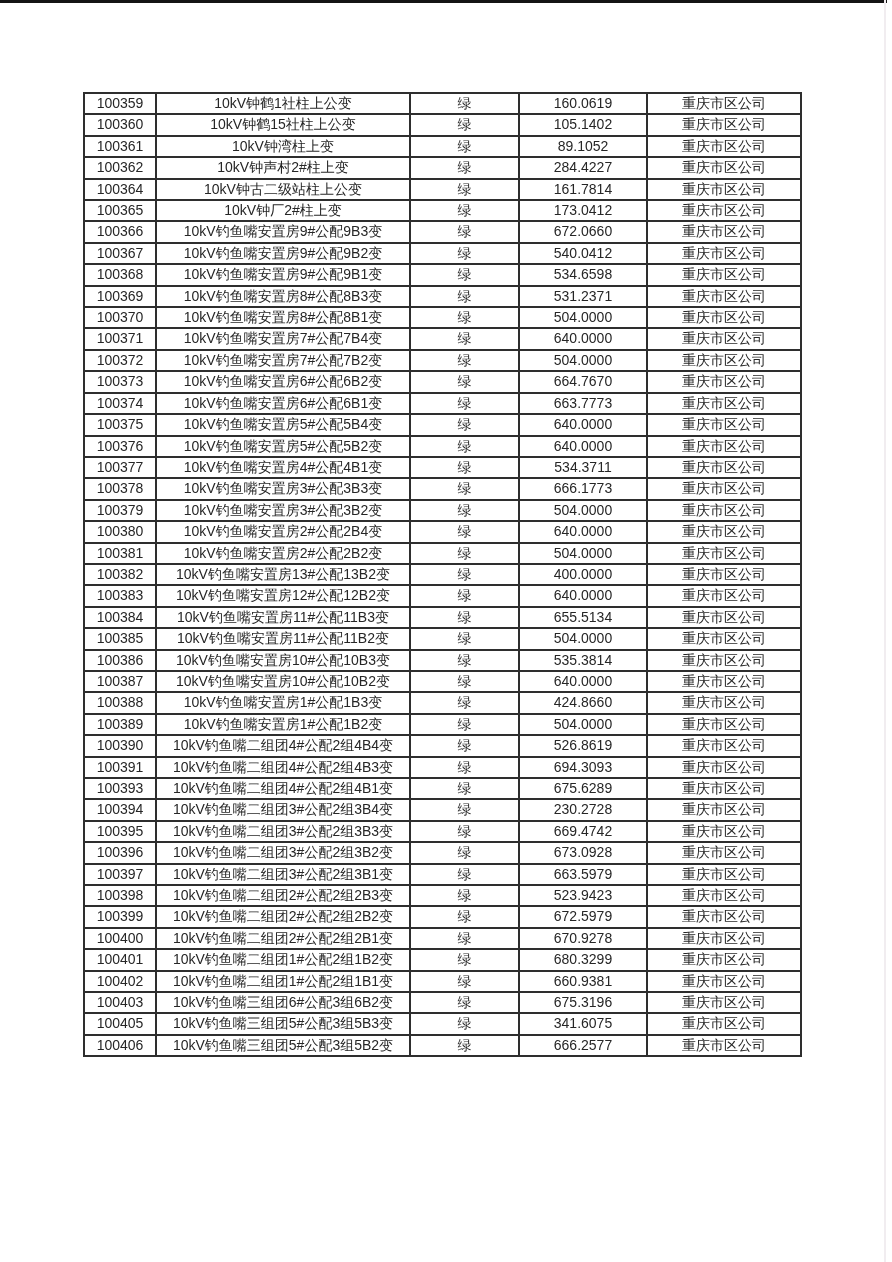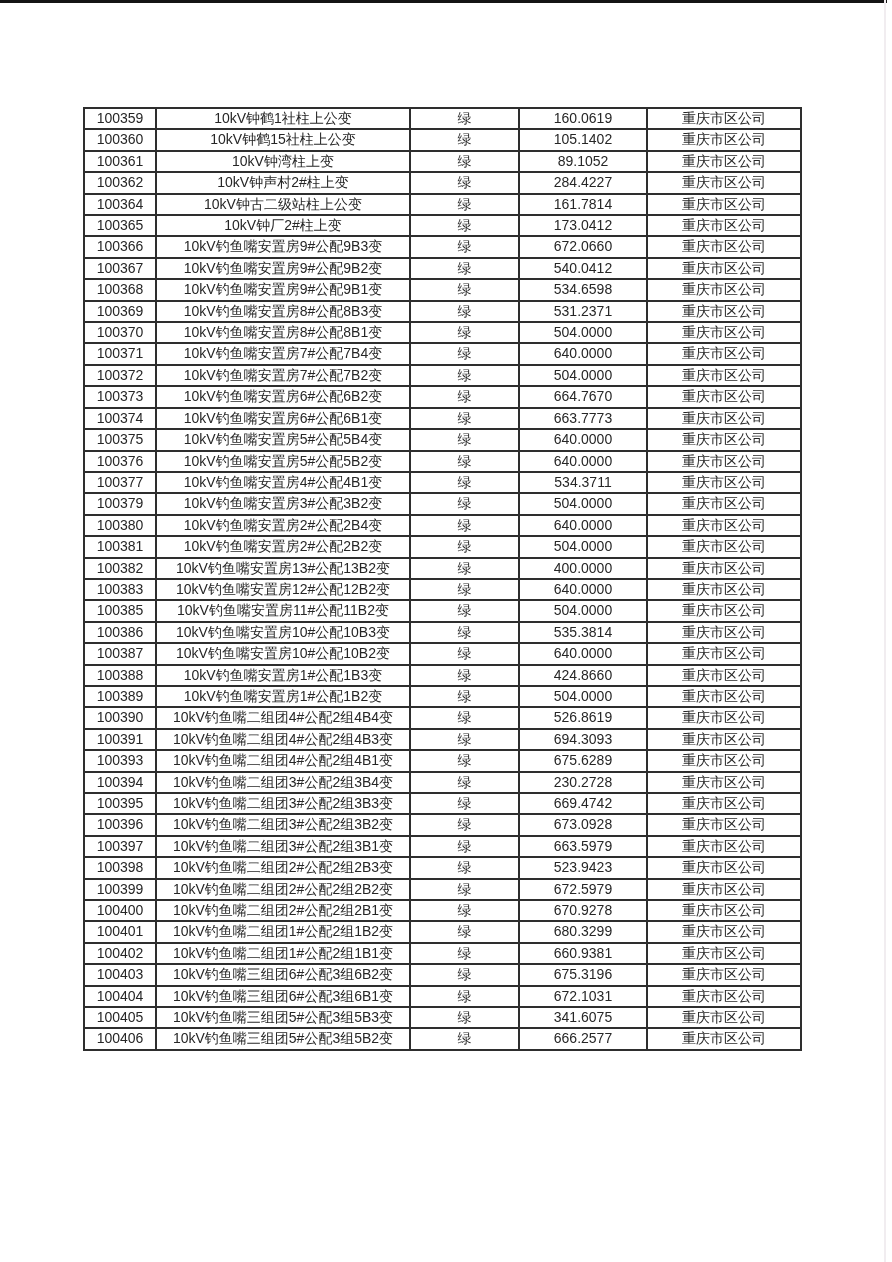--- a/index.html
+++ b/index.html
@@ -16,21 +16,21 @@
   }
   .top-bar{
     position:absolute;top:0;left:0;width:887px;height:3px;
     background:var(--top-bar);
   }
   .right-line{
     position:absolute;top:0;left:884px;width:2px;height:1262px;
     background:var(--edge-line);
   }
   .table-wrap{
-    position:absolute;left:83px;top:107px;
+    position:absolute;left:83px;top:92px;
   }
   table{
     border-collapse:collapse;table-layout:fixed;width:717px;
   }
   td{
     border:2px solid var(--border-color);
     height:19.4px;
     padding:0 2px;
     text-align:center;
     vertical-align:middle;
@@ -182,20 +182,27 @@
           <td>重庆市区公司</td>
         </tr>
         <tr>
           <td>100377</td>
           <td>10kV钓鱼嘴安置房4#公配4B1变</td>
           <td>绿</td>
           <td>534.3711</td>
           <td>重庆市区公司</td>
         </tr>
         <tr>
+          <td>100378</td>
+          <td>10kV钓鱼嘴安置房3#公配3B3变</td>
+          <td>绿</td>
+          <td>666.1773</td>
+          <td>重庆市区公司</td>
+        </tr>
+        <tr>
           <td>100379</td>
           <td>10kV钓鱼嘴安置房3#公配3B2变</td>
           <td>绿</td>
           <td>504.0000</td>
           <td>重庆市区公司</td>
         </tr>
         <tr>
           <td>100380</td>
           <td>10kV钓鱼嘴安置房2#公配2B4变</td>
           <td>绿</td>
@@ -217,20 +224,27 @@
           <td>重庆市区公司</td>
         </tr>
         <tr>
           <td>100383</td>
           <td>10kV钓鱼嘴安置房12#公配12B2变</td>
           <td>绿</td>
           <td>640.0000</td>
           <td>重庆市区公司</td>
         </tr>
         <tr>
+          <td>100384</td>
+          <td>10kV钓鱼嘴安置房11#公配11B3变</td>
+          <td>绿</td>
+          <td>655.5134</td>
+          <td>重庆市区公司</td>
+        </tr>
+        <tr>
           <td>100385</td>
           <td>10kV钓鱼嘴安置房11#公配11B2变</td>
           <td>绿</td>
           <td>504.0000</td>
           <td>重庆市区公司</td>
         </tr>
         <tr>
           <td>100386</td>
           <td>10kV钓鱼嘴安置房10#公配10B3变</td>
           <td>绿</td>
@@ -340,27 +354,20 @@
           <td>10kV钓鱼嘴二组团1#公配2组1B1变</td>
           <td>绿</td>
           <td>660.9381</td>
           <td>重庆市区公司</td>
         </tr>
         <tr>
           <td>100403</td>
           <td>10kV钓鱼嘴三组团6#公配3组6B2变</td>
           <td>绿</td>
           <td>675.3196</td>
-          <td>重庆市区公司</td>
-        </tr>
-        <tr>
-          <td>100404</td>
-          <td>10kV钓鱼嘴三组团6#公配3组6B1变</td>
-          <td>绿</td>
-          <td>672.1031</td>
           <td>重庆市区公司</td>
         </tr>
         <tr>
           <td>100405</td>
           <td>10kV钓鱼嘴三组团5#公配3组5B3变</td>
           <td>绿</td>
           <td>341.6075</td>
           <td>重庆市区公司</td>
         </tr>
         <tr>

